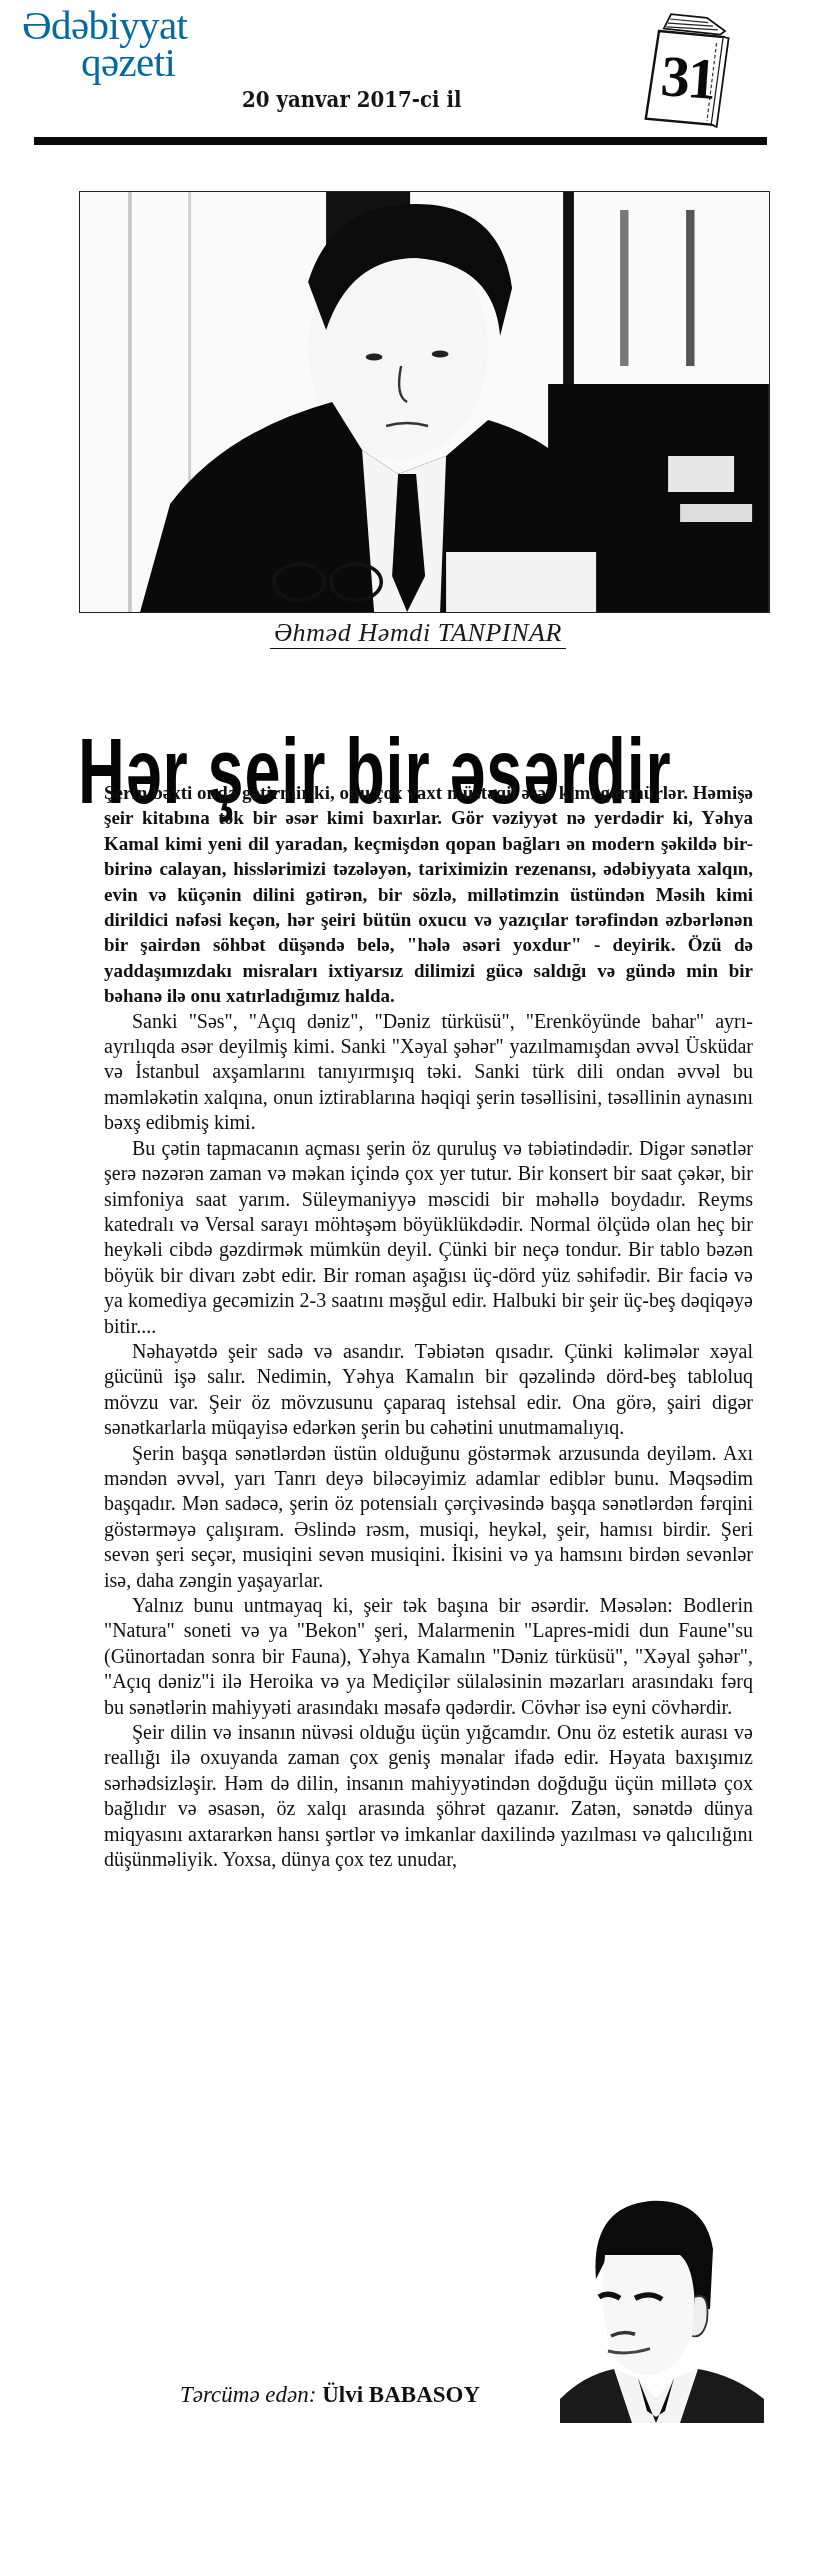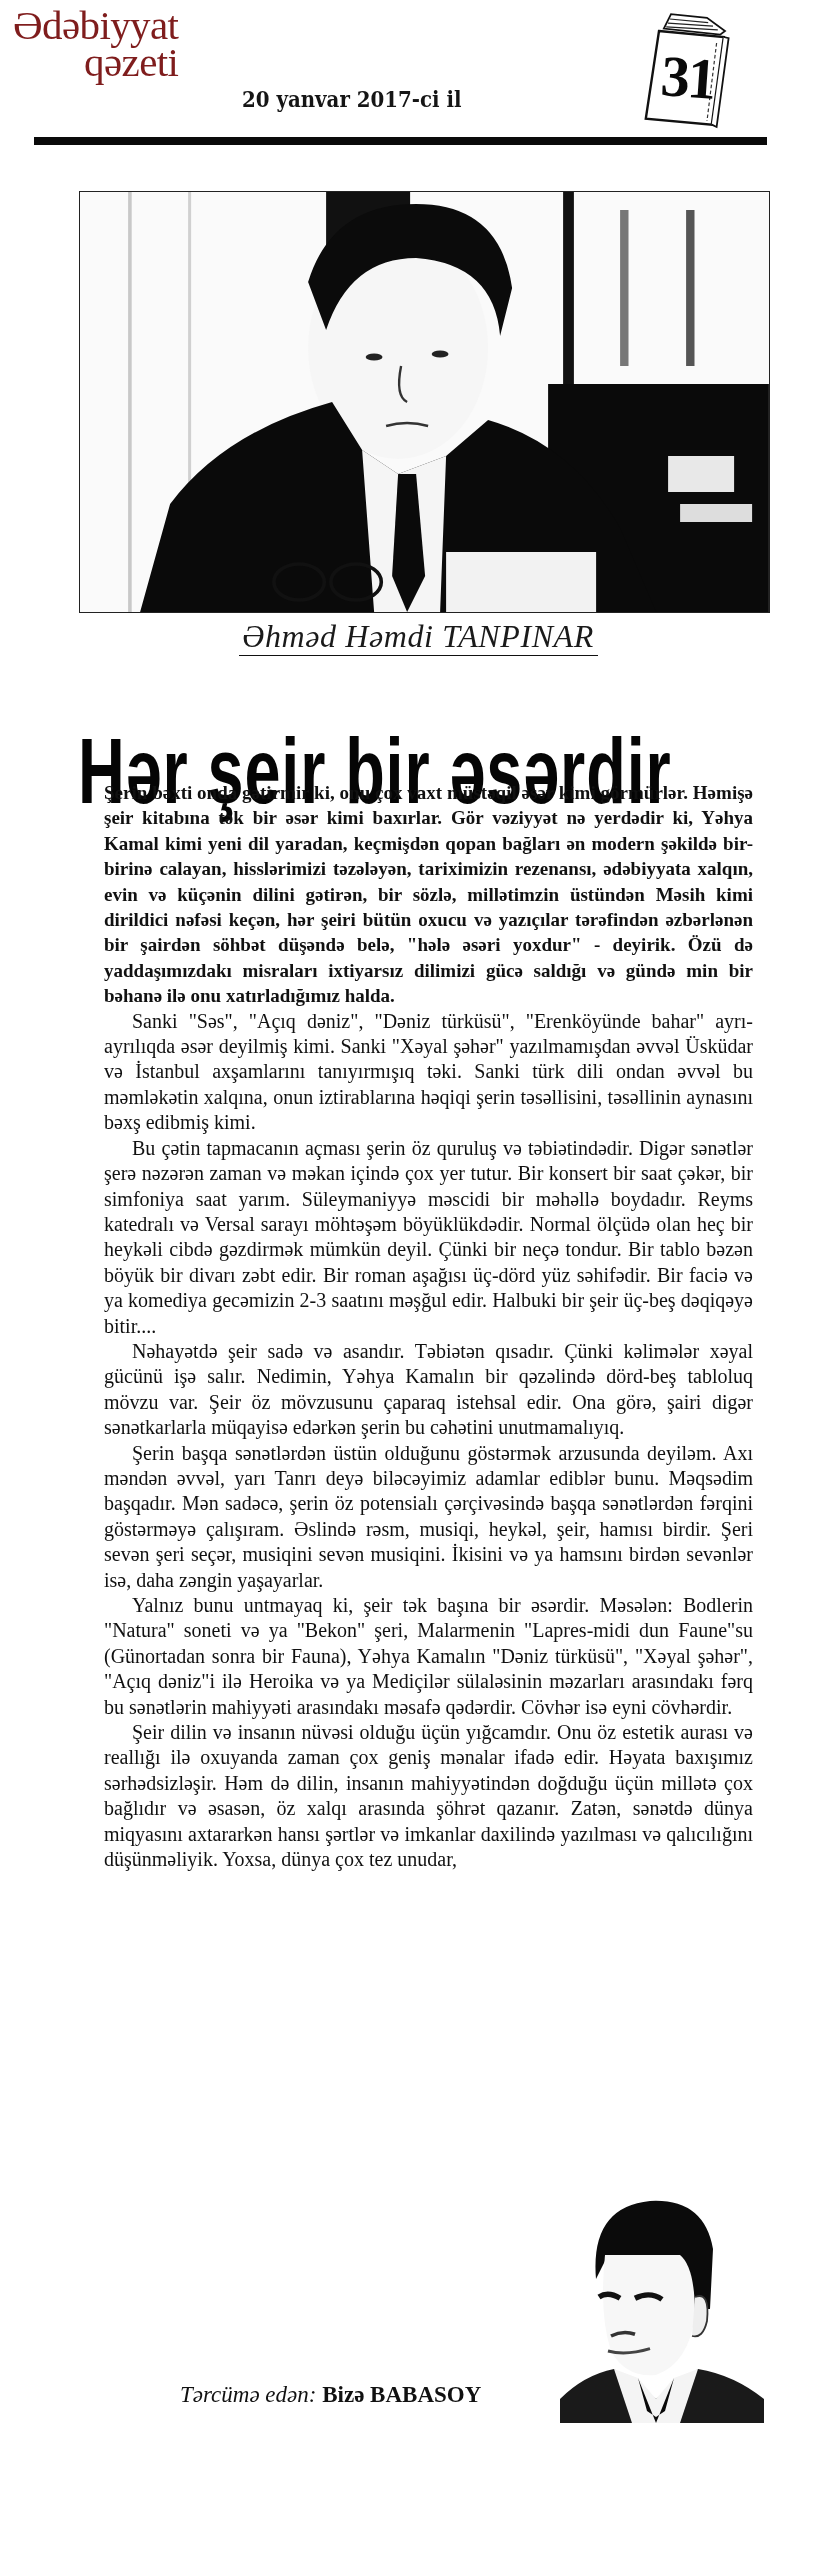--- a/index.html
+++ b/index.html
@@ -1,32 +1,32 @@
 <!DOCTYPE html>
 <html style="font-size:9.6px"><head>
 <meta charset="utf-8">
 <style>
   html, body { margin:0; padding:0; background:#ffffff; }
   body { width:836px; height:2576px; position:relative; overflow:hidden; color:#111; }
   .abs { position:absolute; }
 
   
-  .mast-title { left:13px; top:7.2px; font-family:"Liberation Serif", serif; font-size:41px; line-height:37px; color:#7f1d1d; letter-spacing:-0.6px;text-align:right; }
+  .mast-title { left:22px; top:7.2px; font-family:"Liberation Serif", serif; font-size:41px; line-height:37px; color:#0369a1; letter-spacing:-0.6px; }
   .mast-title .l2 { display:block; padding-left:59px; }
   .mast-date { left:242px; top:85px; font-family:"DejaVu Serif", serif; font-weight:bold; font-size:23px; letter-spacing:0px; color:#151515; transform:scaleX(0.86); transform-origin:left top; white-space:nowrap; }
   .book { left:641px; top:7.2px; width:90px; height:126px; }
   .mast-rule { left:34px; top:137px; width:733px; height:8.4px; background:#0a0a0a; }
   .page-num { position:absolute; left:669px; top:53px; font-family:"Liberation Serif", serif; font-weight:bold; font-size:58px; line-height:58px; color:#0a0a0a; letter-spacing:-2.4px; transform:rotate(4deg); }
 
   
   .photo { left:79px; top:191px; width:689px; height:420px; border:1.2px solid #222; background:#fdfdfd; overflow:hidden; }
 
   
   .author { left:0; width:836px; top:618px; text-align:center; }
-  .author span { font-family:"Liberation Serif", serif; font-style:italic; font-size:32px; color:#1a1a1a; border-bottom:1.8px solid #111; padding:0 3.6px 1.2px; letter-spacing:0.6px; }
+  .author span { font-family:"Liberation Serif", serif; font-style:italic; font-size:26px; color:#1a1a1a; border-bottom:1.8px solid #111; padding:0 3.6px 1.2px; letter-spacing:0.6px; }
 
   
   .headline { left:78px; top:677px; width:690px; height:90px; overflow:visible;margin-top:47px; }
   .headline span { display:inline-block; font-family:"Liberation Sans", sans-serif; font-weight:bold; font-size:90px; line-height:90px; color:#050505; transform:scaleX(0.72) scaleY(1.04); transform-origin:left top; white-space:nowrap; letter-spacing:1.2px; }
 
   
   .body { left:104px; top:780px; width:649px; font-family:"Liberation Serif", serif; font-size:20px; line-height:25.4px; color:#111; text-align:justify; }
   .body p { margin:0; text-indent:0; }
   .body p.ind { text-indent:28px; }
   .body p.lead { font-weight:bold; font-size:19px; }
@@ -129,15 +129,15 @@
     <path d="M225 210 Q250 200 245 250 Q238 280 220 275" fill="#eee" stroke="#333" stroke-width="3"></path>
 
     <path d="M0 420 L0 380 Q40 340 90 330 L160 380 L230 330 Q290 340 340 380 L340 420 Z" fill="#1a1a1a"></path>
     <path d="M90 330 L130 345 L160 380 L190 345 L230 330 L200 420 L120 420 Z" fill="#f4f4f4"></path>
     <path d="M130 345 L160 420 L190 345 L175 400 L160 410 L145 400 Z" fill="#0a0a0a"></path>
   </svg>
 </div>
 
 <div class="abs credit">
   <span class="role">Tərcümə edən:</span>
-  <span class="name">Bizə BABASOY</span>
+  <span class="name">Ülvi BABASOY</span>
 </div>
 
 
 </body></html>

